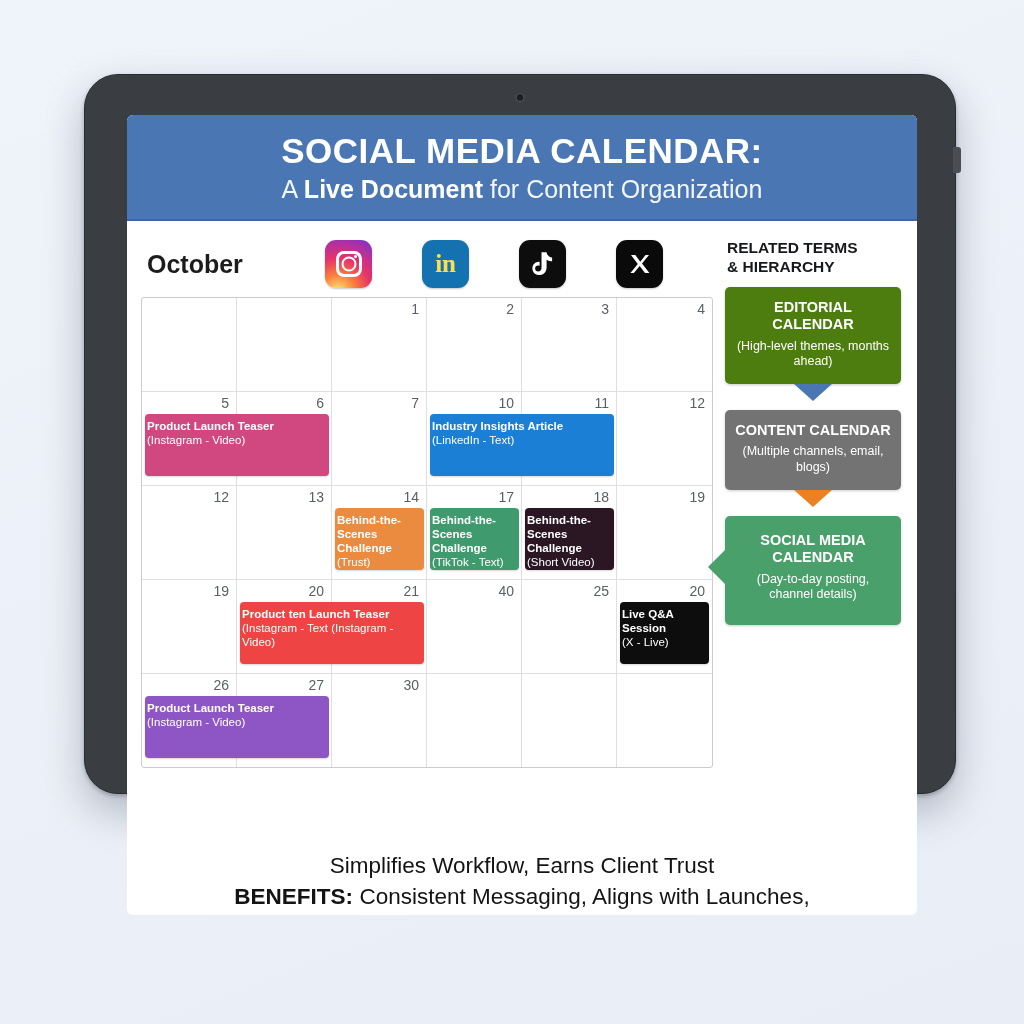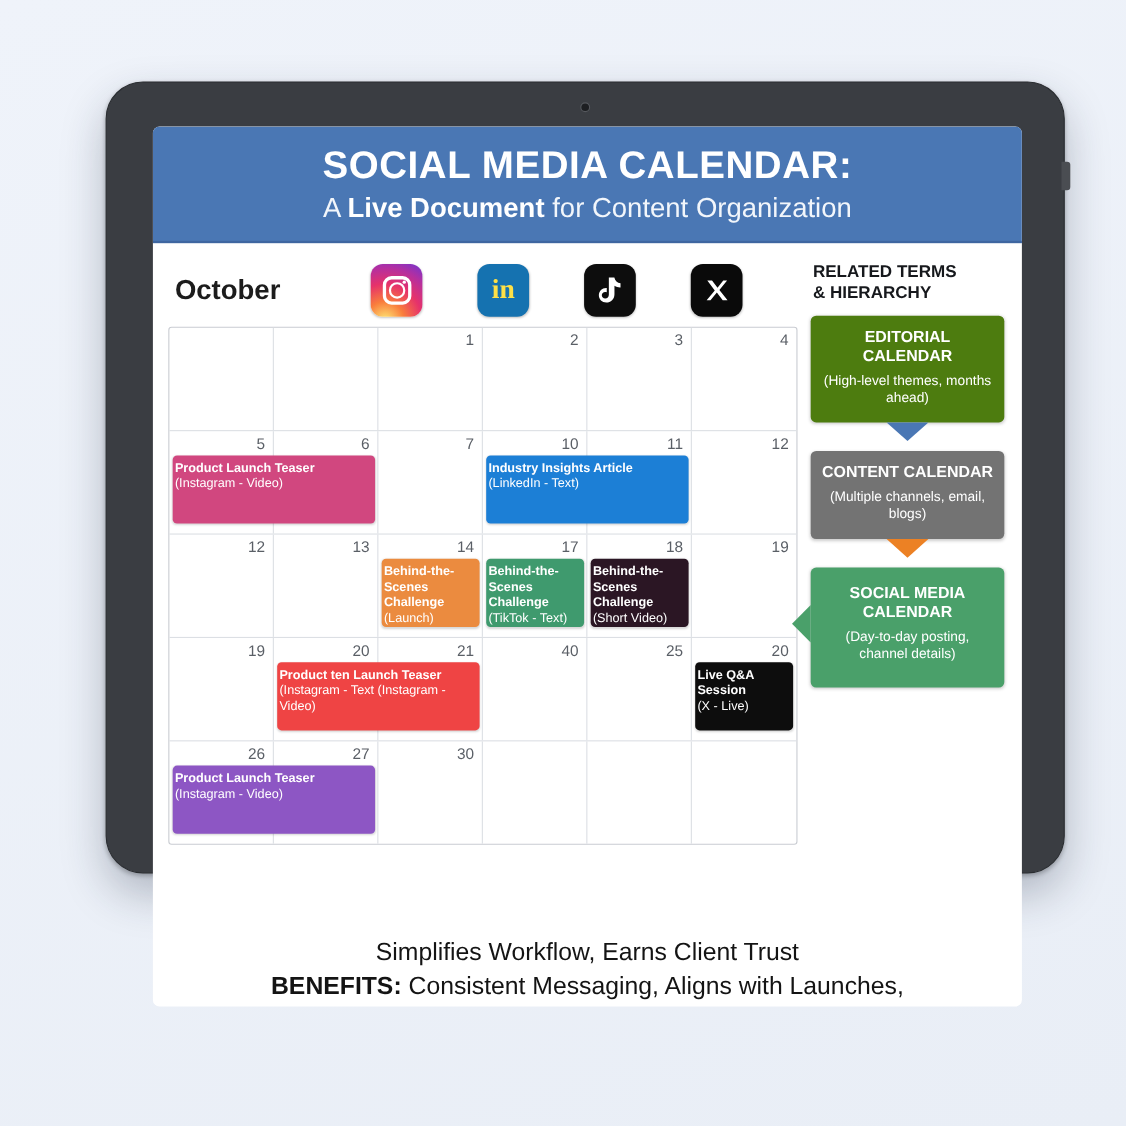--- a/index.html
+++ b/index.html
@@ -11,21 +11,21 @@
   }
   #stage {
     position: relative;
     width: 1024px; height: 1024px;
     background: linear-gradient(160deg, #eff3fa 0%, #e9eef6 100%);
   }
 
   
   .tablet {
     position: absolute;
-    left: 96px; top: 74px;
+    left: 84px; top: 74px;
     width: 872px; height: 720px;
     background: #3a3d42;
     border-radius: 34px;
     box-shadow: 0 18px 40px rgba(30,40,60,0.28), 0 2px 4px rgba(0,0,0,0.25);
     border: 1px solid #2a2d31;
   }
   .tablet:after{
     content:"";
     position:absolute; right:-6px; top:72px;
     width:8px; height:26px;
@@ -301,21 +301,21 @@
                 <div class="cell">
                   <span class="daynum">12</span>
                 </div>
                 <div class="cell">
                   <span class="daynum">13</span>
                 </div>
                 <div class="cell">
                   <span class="daynum">14</span>
                   <div class="event ev-w1" style="background: rgb(235, 139, 63);">
                     <div>Behind-the-Scenes Challenge</div>
-                    <div class="sub">(Launch)</div>
+                    <div class="sub">(Trust)</div>
                   </div>
                 </div>
                 <div class="cell">
                   <span class="daynum">17</span>
                   <div class="event ev-w1" style="background: rgb(63, 154, 110);">
                     <div>Behind-the-Scenes Challenge</div>
                     <div class="sub">(TikTok - Text)</div>
                   </div>
                 </div>
                 <div class="cell">

